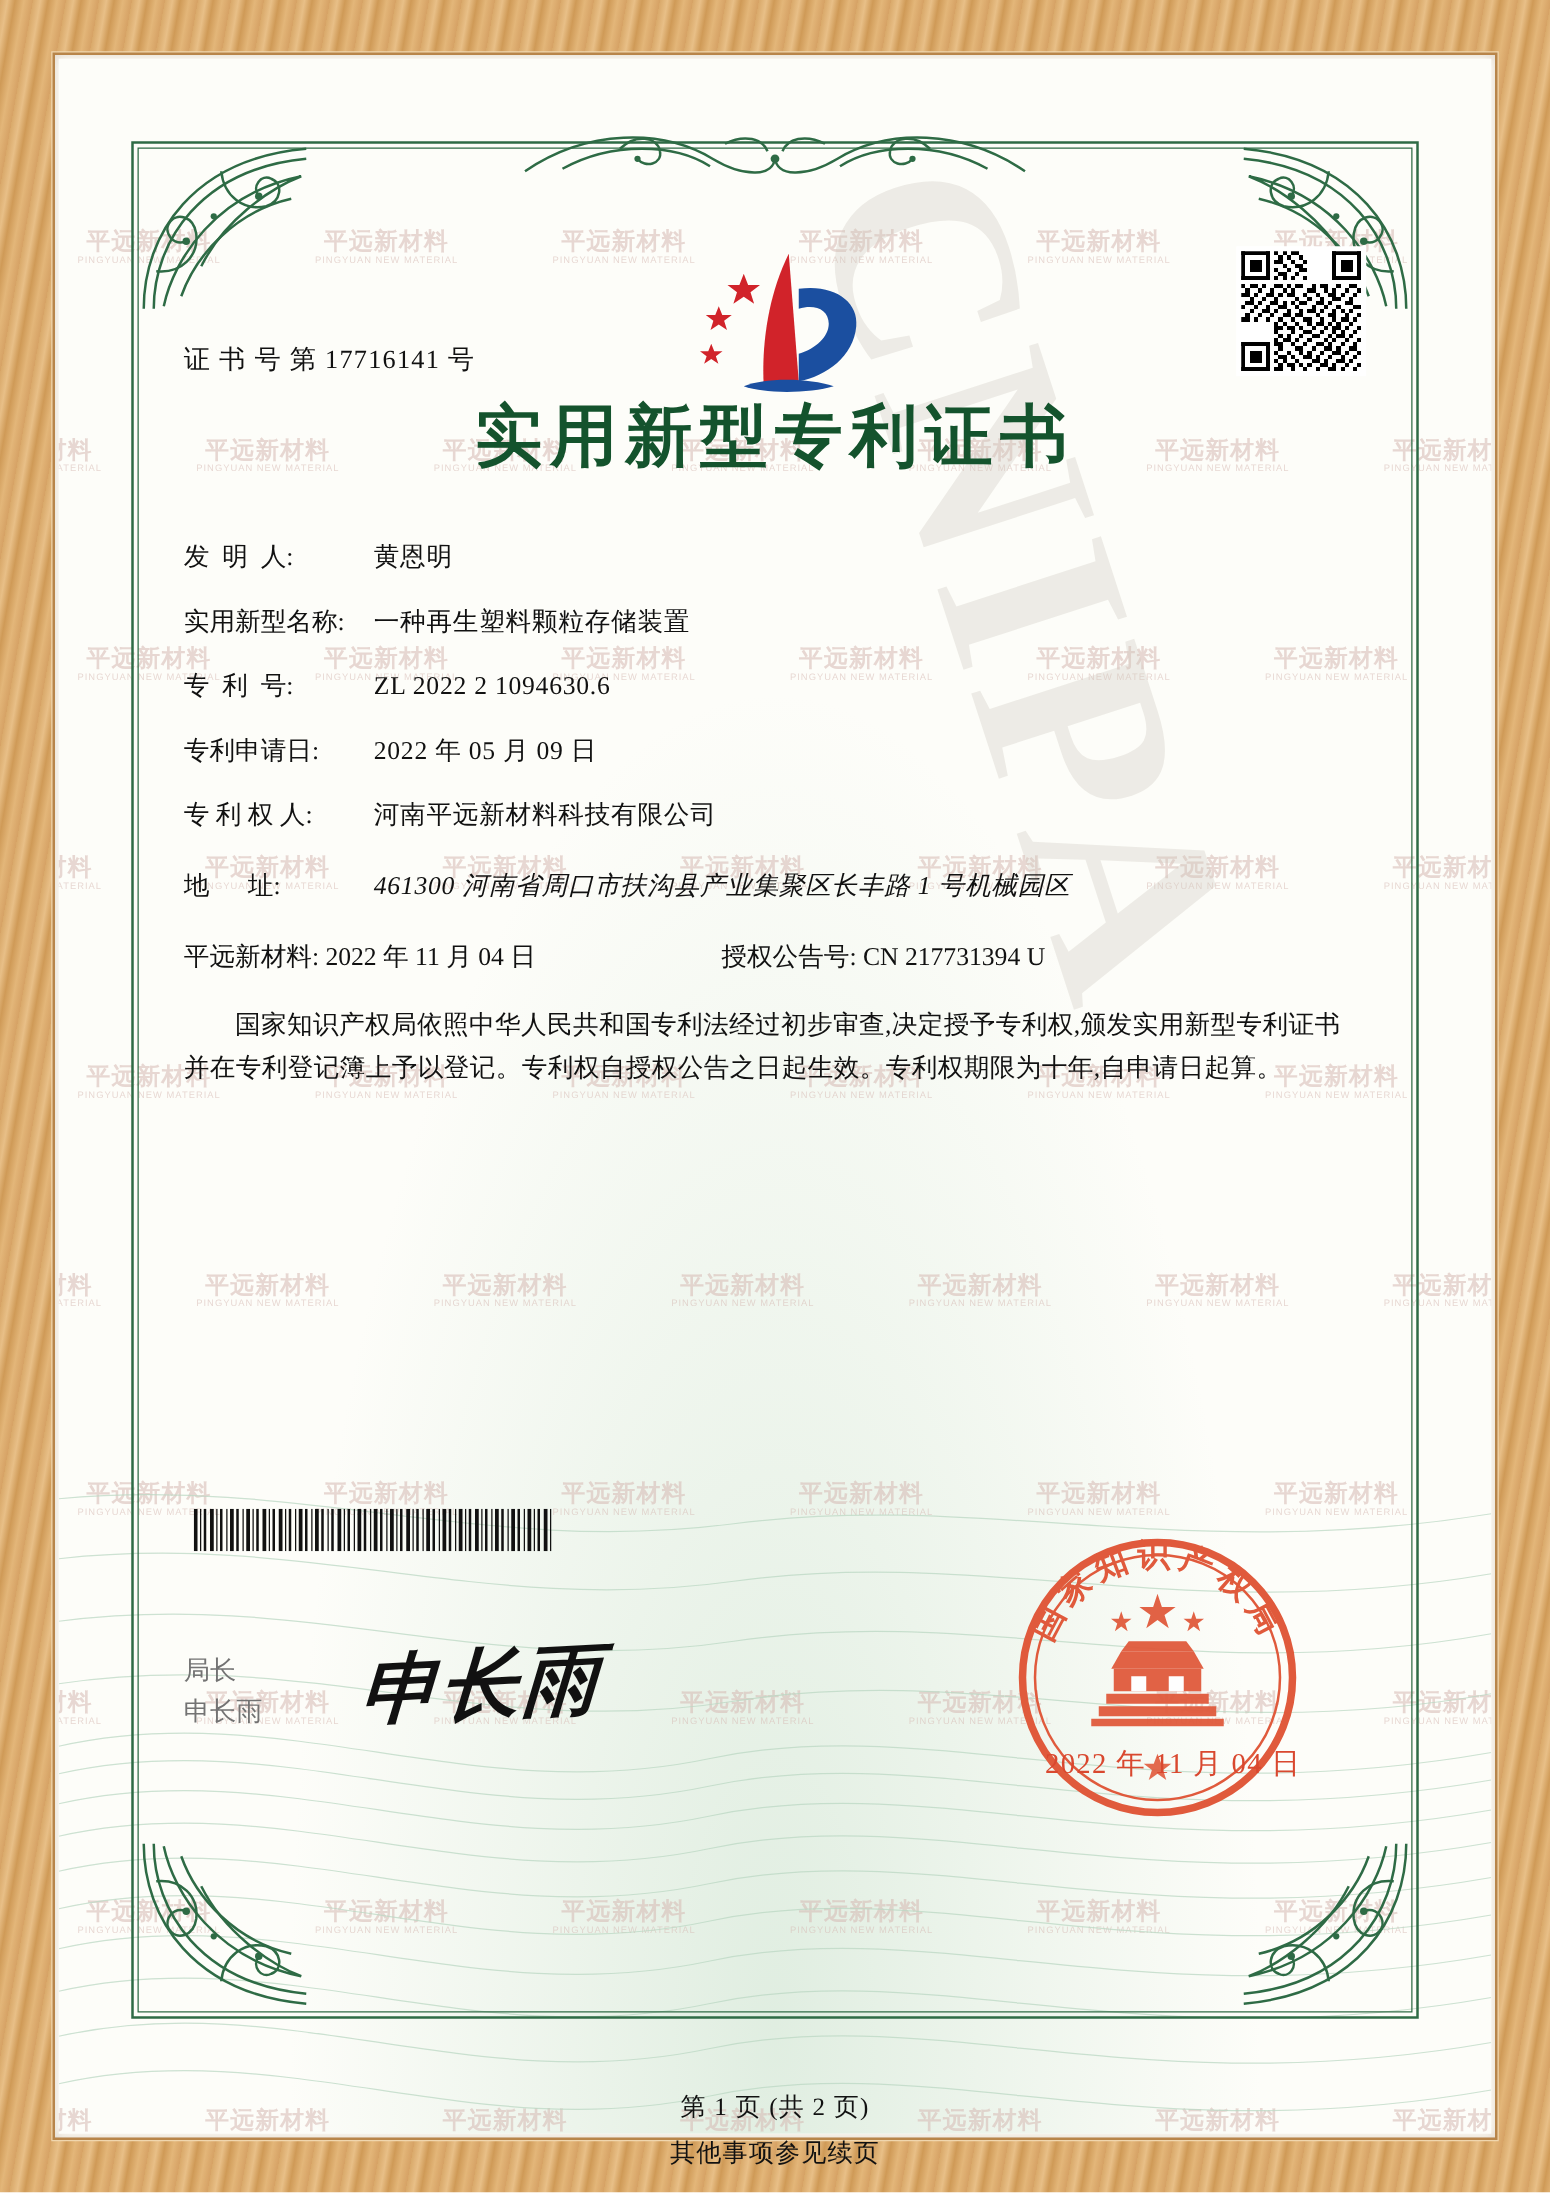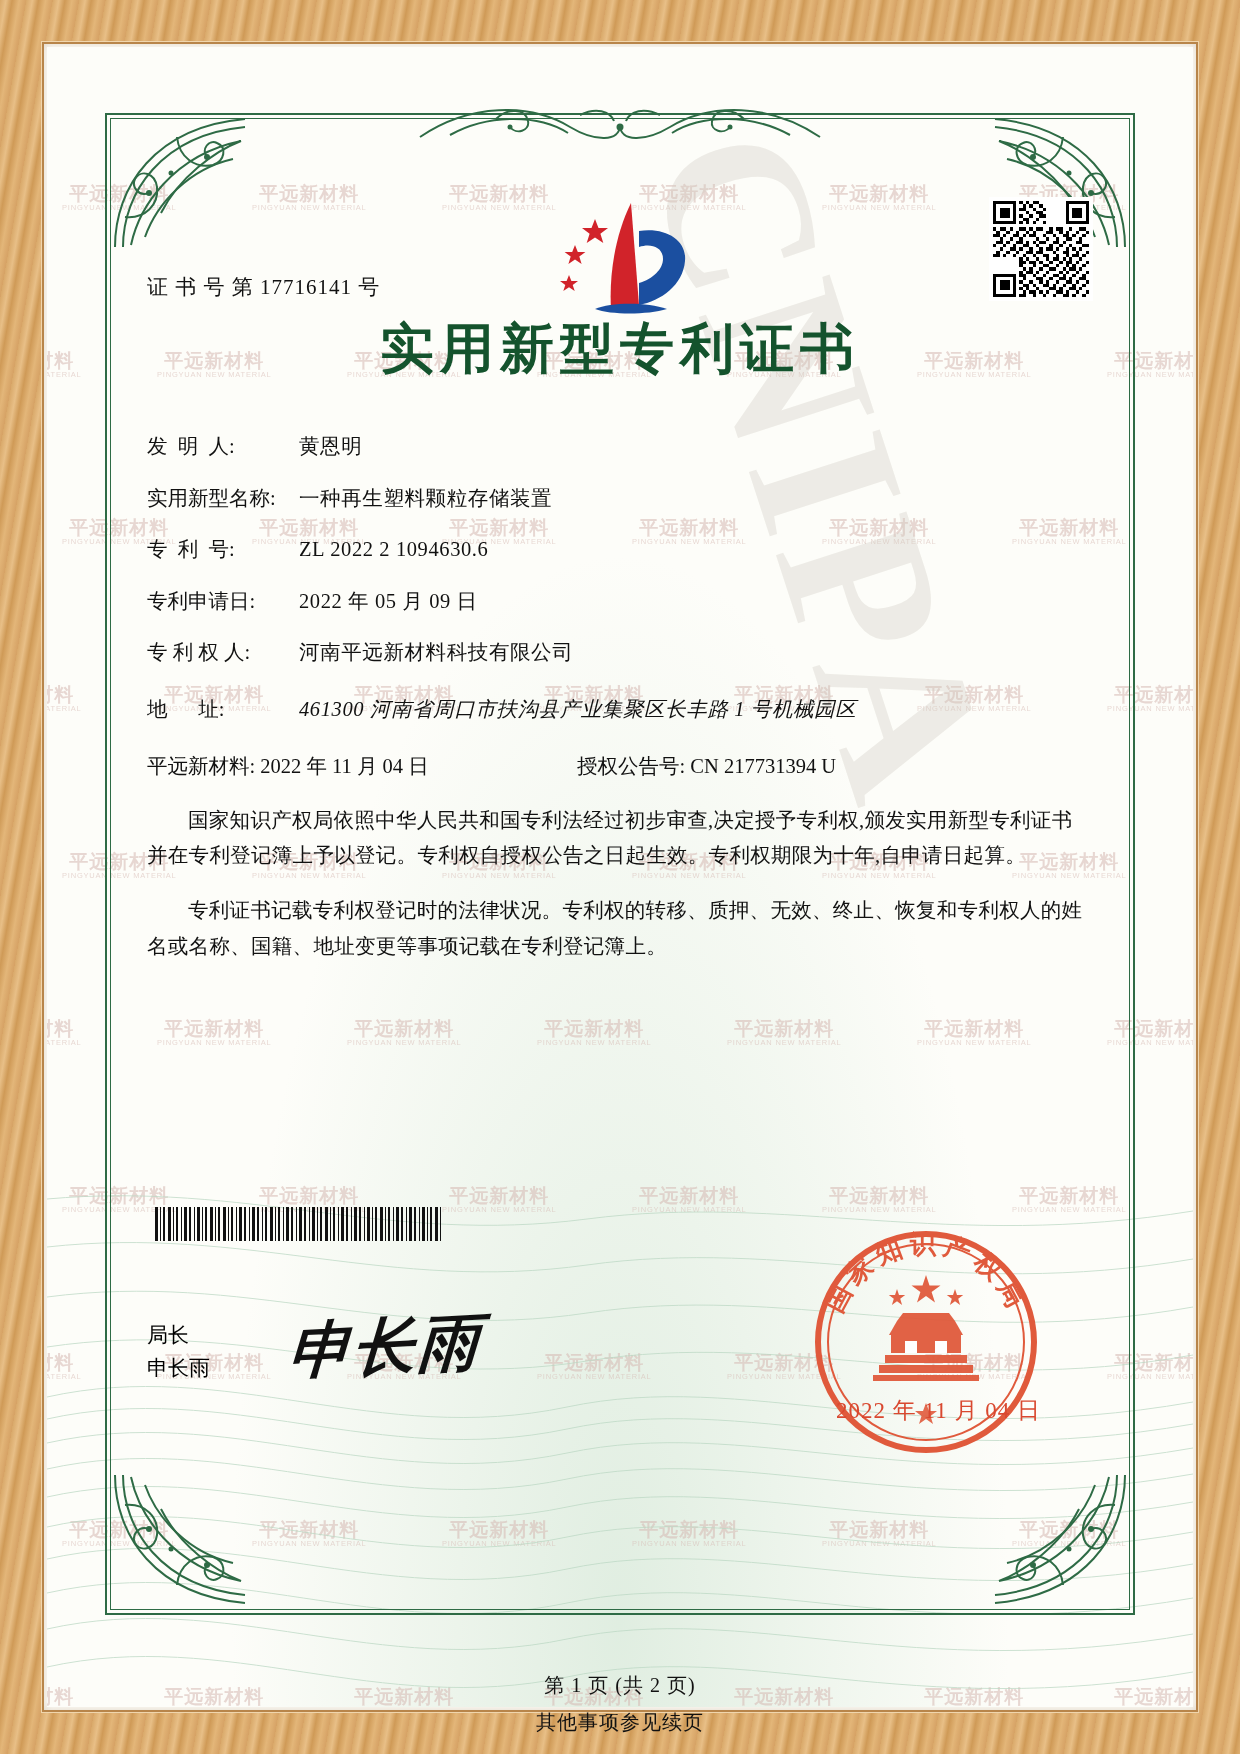--- a/index.html
+++ b/index.html
@@ -239,21 +239,21 @@
     margin-left: 8px;
   }
   .sign-block {
     margin-top: 58px;
     display: flex;
     align-items: flex-start;
   }
   .sign-label {
     font-size: 21px;
     line-height: 1.55;
-    color: #000000;
+    color: #737373;
     width: 120px;
     flex: 0 0 120px;
     padding-top: 16px;
   }
   .sign-hand {
     font-size: 62px;
     color: #111;
     font-family: "DejaVu Serif", serif;
     font-style: italic;
     font-weight: bold;
@@ -962,21 +962,20 @@
           <span>2022 年 11 月 04 日</span>
         </div>
         <div>
           <span>授权公告号:</span>
           <span>CN 217731394 U</span>
         </div>
       </div>
     </div>
 
     <div class="para">国家知识产权局依照中华人民共和国专利法经过初步审查,决定授予专利权,颁发实用新型专利证书并在专利登记簿上予以登记。专利权自授权公告之日起生效。专利权期限为十年,自申请日起算。</div>
-    <div class="para">专利证书记载专利权登记时的法律状况。专利权的转移、质押、无效、终止、恢复和专利权人的姓名或名称、国籍、地址变更等事项记载在专利登记簿上。</div>
   </div>
 
   <div class="bottom">
     <svg class="barcode" viewBox="0 0 330 34" preserveAspectRatio="none">
       <g fill="#111">
         <rect x="0" y="0" width="3" height="34"></rect>
           <rect x="5" y="0" width="1" height="34"></rect>
         <rect x="8" y="0" width="2" height="34"></rect>
           <rect x="13" y="0" width="3" height="34"></rect>
         <rect x="18" y="0" width="1" height="34"></rect>

